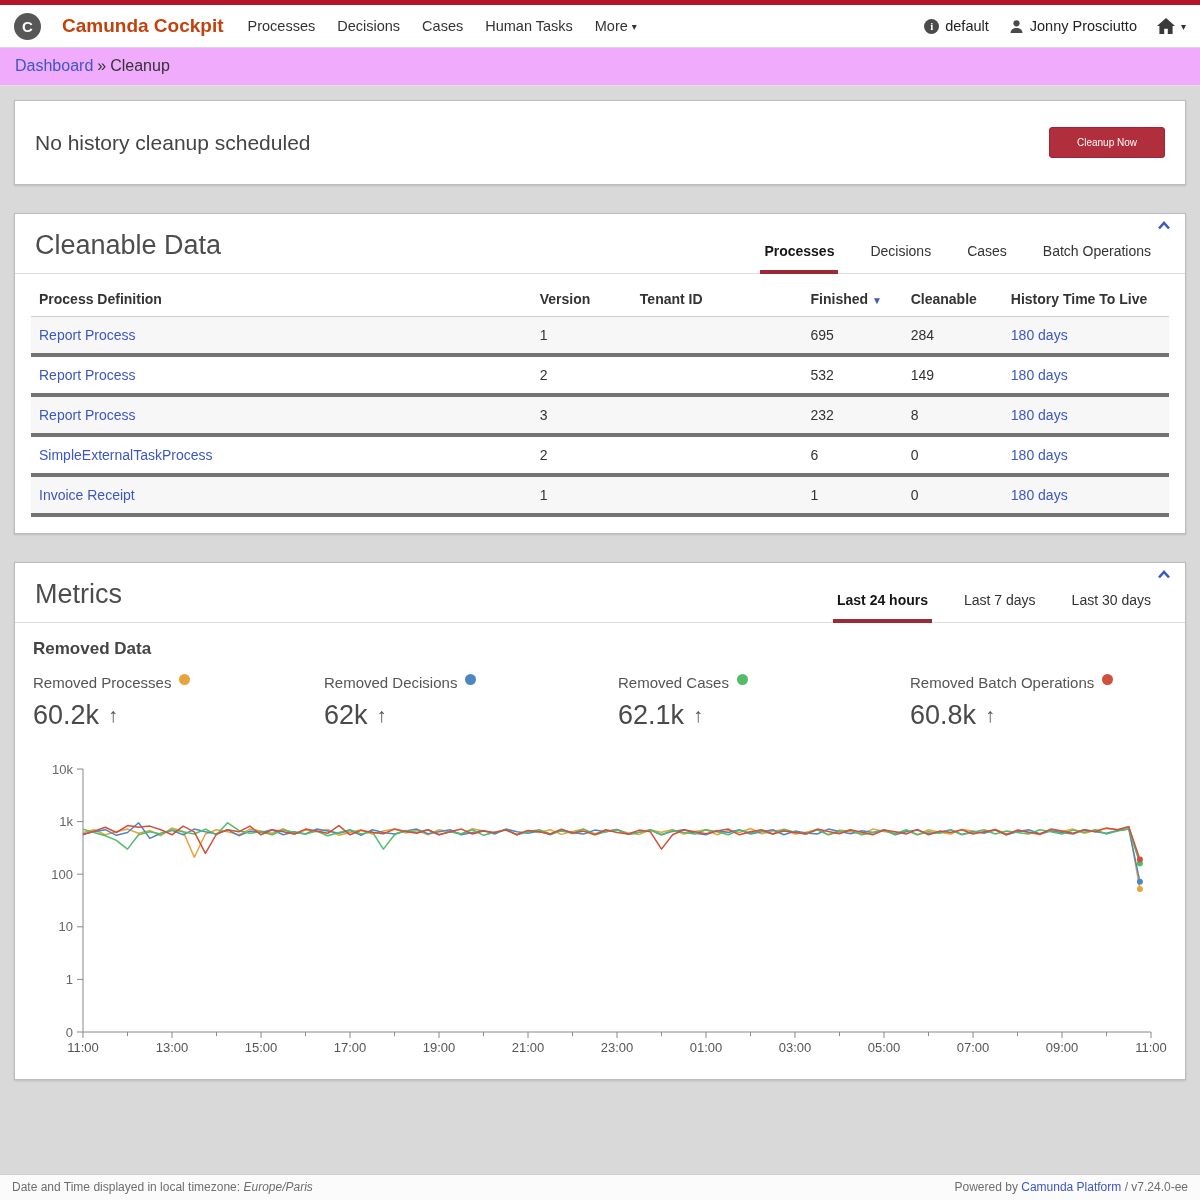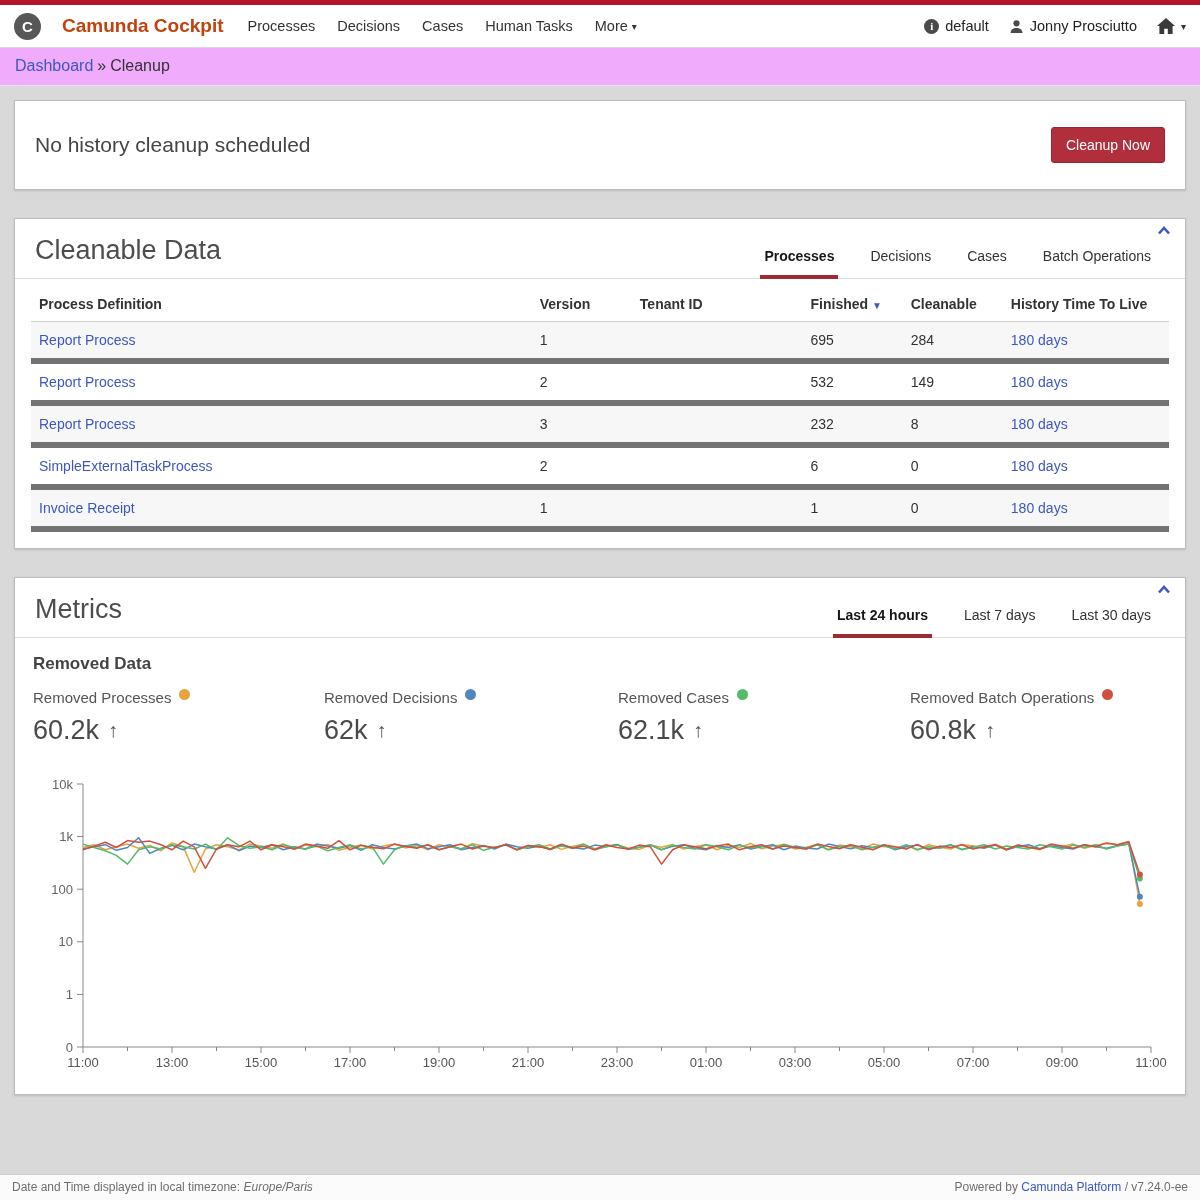--- a/index.html
+++ b/index.html
@@ -49,40 +49,40 @@
   .panel {
     background:#fff; border:1px solid #bdbdbd; box-shadow:0 1px 2px rgba(0,0,0,.14);
     position:relative; margin-bottom:28px;
   }
   .collapse-btn { position:absolute; top:7px; right:14px; cursor:pointer; line-height:0; }
 
   .cleanup-panel { padding:26px 20px; display:flex; align-items:center; justify-content:space-between; }
   .cleanup-msg { font-size:21px; color:#444; }
   .btn-danger {
     background:#b12e3c; color:#fff; border:1px solid #992634; border-radius:3px;
-    font-size:14px; font-family:inherit; padding:9px 14px; cursor:pointer;
+    font-size:10px; font-family:inherit; padding:9px 27px; cursor:pointer;
   }
 
   .panel-header { display:flex; justify-content:space-between; align-items:flex-end;
     padding:16px 34px 0 20px; border-bottom:1px solid #ddd; }
   .panel-title { font-size:27px; font-weight:400; color:#4d4d4d; padding-bottom:12px; }
   .tabs { display:flex; gap:36px; }
   .tab { font-size:14px; color:#333; padding-bottom:14px; cursor:pointer; position:relative; }
   .tab.active { font-weight:bold; color:#161616; }
   .tab.active::after {
     content:""; position:absolute; left:-4px; right:-4px; bottom:-1px; height:4px; background:#9e2b33;
   }
 
   
   .cleanable-table { width:calc(100% - 32px); margin:6px 16px 16px; border-collapse:collapse; font-size:14px; }
   .cleanable-table th {
     text-align:left; font-weight:bold; color:#333; padding:11px 8px 9px;
     border-bottom:1px solid #cfcfcf; white-space:nowrap;
   }
-  .cleanable-table td { padding:10px 8px; color:#333; border-bottom:6px solid #737373; }
+  .cleanable-table td { padding:10px 8px; color:#333; border-bottom:4px solid #737373; }
   .cleanable-table tbody tr:nth-child(odd) { background:#f7f7f7; }
   .cleanable-table a { color:#3c57c4; }
   .sort-caret { color:#3b5bbf; font-size:10px; margin-left:4px; }
 
   
   .metrics-body { padding:0 18px 14px; }
   .section-title { font-size:17px; color:#444; margin:16px 0 15px; }
   .stats-row { display:grid; grid-template-columns:291px 294px 292px 1fr; }
   .stat-label { font-size:15px; color:#555; display:flex; align-items:flex-start; gap:8px; }
   .dot { width:11px; height:11px; border-radius:50%; flex:0 0 auto; }

